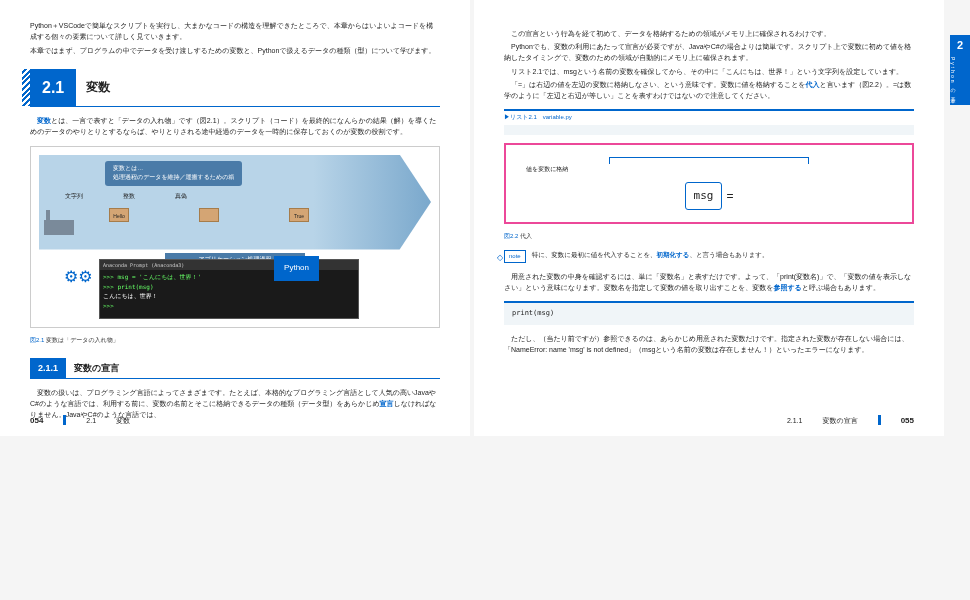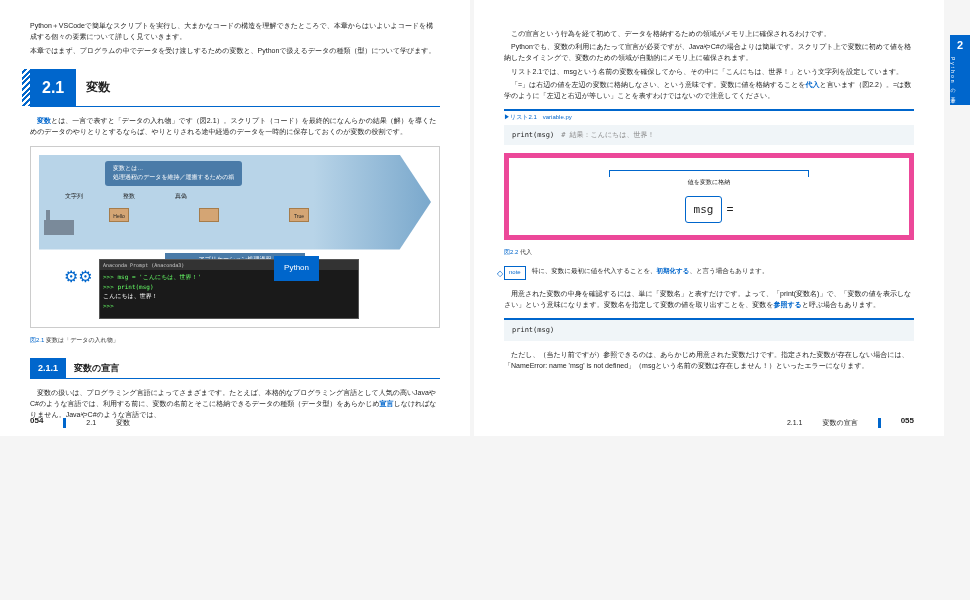--- a/index.html
+++ b/index.html
@@ -34,35 +34,35 @@
 .fig-caption{font-size:6px;color:#0066cc;margin-top:4px}
 .fig-caption .cap-text{color:#333}
 .subsection-header{display:flex;align-items:center;margin:12px 0 6px;border-bottom:1px solid #0066cc}
 .subsec-num{background:#0066cc;color:#fff;font-size:9px;font-weight:bold;padding:3px 8px}
 .subsec-title{font-size:9px;font-weight:bold;margin-left:8px}
 .code-listing{border-top:2px solid #0066cc;margin:6px 0}
 .listing-label{font-size:6px;color:#0066cc;padding:2px 0}
 .listing-label::before{content:"▶"}
 .code-block{background:#f0f5f8;padding:5px 8px;font-family:monospace;font-size:7px;line-height:1.5}
 .code-comment{color:#888}
-.assign-diagram{border:5px solid #ec4899;padding:12px 20px;margin:8px 0;text-align:center;position:relative}
+.assign-diagram{border:2px solid #ec4899;padding:12px 20px;margin:8px 0;text-align:left;position:relative}
 .assign-label{font-size:6px;margin-bottom:8px}
 .assign-row{display:flex;align-items:center;justify-content:center;gap:4px}
 .assign-box{border:1px solid #0066cc;padding:4px 8px;font-size:11px;font-family:monospace;border-radius:3px}
 .assign-val{color:#0066cc;font-weight:bold}
 .assign-eq{font-size:12px}
 .bracket{border-top:1px solid #0066cc;height:6px;position:relative;margin-bottom:2px}
 .bracket::before,.bracket::after{content:"";position:absolute;top:0;width:1px;height:6px;background:#0066cc}
 .bracket::before{left:0}.bracket::after{right:0}
 .note-box{display:flex;align-items:flex-start;margin:8px 0;gap:6px}
 .note-icon{background:#fff;border:1px solid #0066cc;color:#0066cc;font-size:6px;padding:1px 4px;position:relative}
 .note-icon::before{content:"◇";color:#0066cc;position:absolute;left:-8px;font-size:8px}
 .note-text{font-size:6.5px;flex:1}
 .simple-code{background:#f0f5f8;border-top:2px solid #0066cc;padding:5px 8px;font-family:monospace;font-size:7px;margin:6px 0}
-.page-footer{position:absolute;bottom:8px;font-size:7px;display:flex;align-items:flex-end;gap:20px}
+.page-footer{position:absolute;bottom:8px;font-size:7px;display:flex;align-items:flex-start;gap:20px}
 .page-footer-left{left:30px}
 .page-footer-right{right:30px}
 .pnum{font-weight:bold;font-size:8px}
 .ftab{background:#0066cc;width:3px;height:10px;display:inline-block}
 .side-tab{position:absolute;right:0;top:35px;background:#0066cc;color:#fff;width:20px;height:70px;font-size:11px;font-weight:bold;text-align:center;padding-top:4px}
 .side-tab-text{writing-mode:vertical-rl;font-size:5px;font-weight:normal;margin-top:6px;letter-spacing:2px}
 </style>
 </head>
 <body>
 
@@ -137,21 +137,20 @@
   <div class="body-text">
     <p>この宣言という行為を経て初めて、データを格納するための領域がメモリ上に確保されるわけです。</p>
     <p>Pythonでも、変数の利用にあたって宣言が必要ですが、JavaやC#の場合よりは簡単です。スクリプト上で変数に初めて値を格納したタイミングで、変数のための領域が自動的にメモリ上に確保されます。</p>
     <p>リスト2.1では、msgという名前の変数を確保してから、その中に「こんにちは、世界！」という文字列を設定しています。</p>
     <p><span>「=」は右辺の値を左辺の変数に格納しなさい、という意味です。変数に値を格納することを</span><span class="hl-blue">代入</span><span>と言います（図2.2）。=は数学のように「左辺と右辺が等しい」ことを表すわけではないので注意してください。</span></p>
   </div>
 
   <div class="code-listing">
     <div class="listing-label">リスト2.1　variable.py</div>
     <div class="code-block">
-      <div><span>print(msg)</span>　<span class="code-comment"># 結果：こんにちは、世界！</span></div>
     </div>
   </div>
 
   <div class="assign-diagram">
     <div style="width:200px;margin:0 auto">
         <div class="bracket"></div>
       </div>
     <div class="assign-label">値を変数に格納</div>
     <div class="assign-row">
       <span class="assign-box">msg</span>

